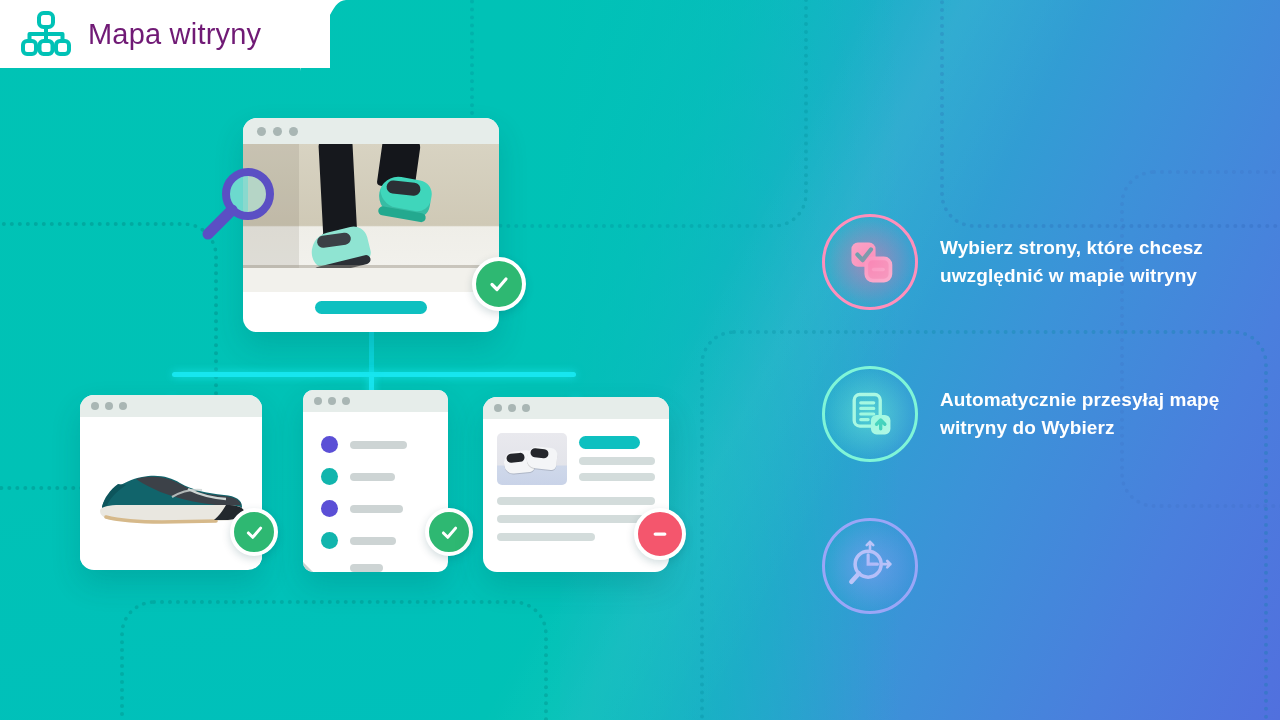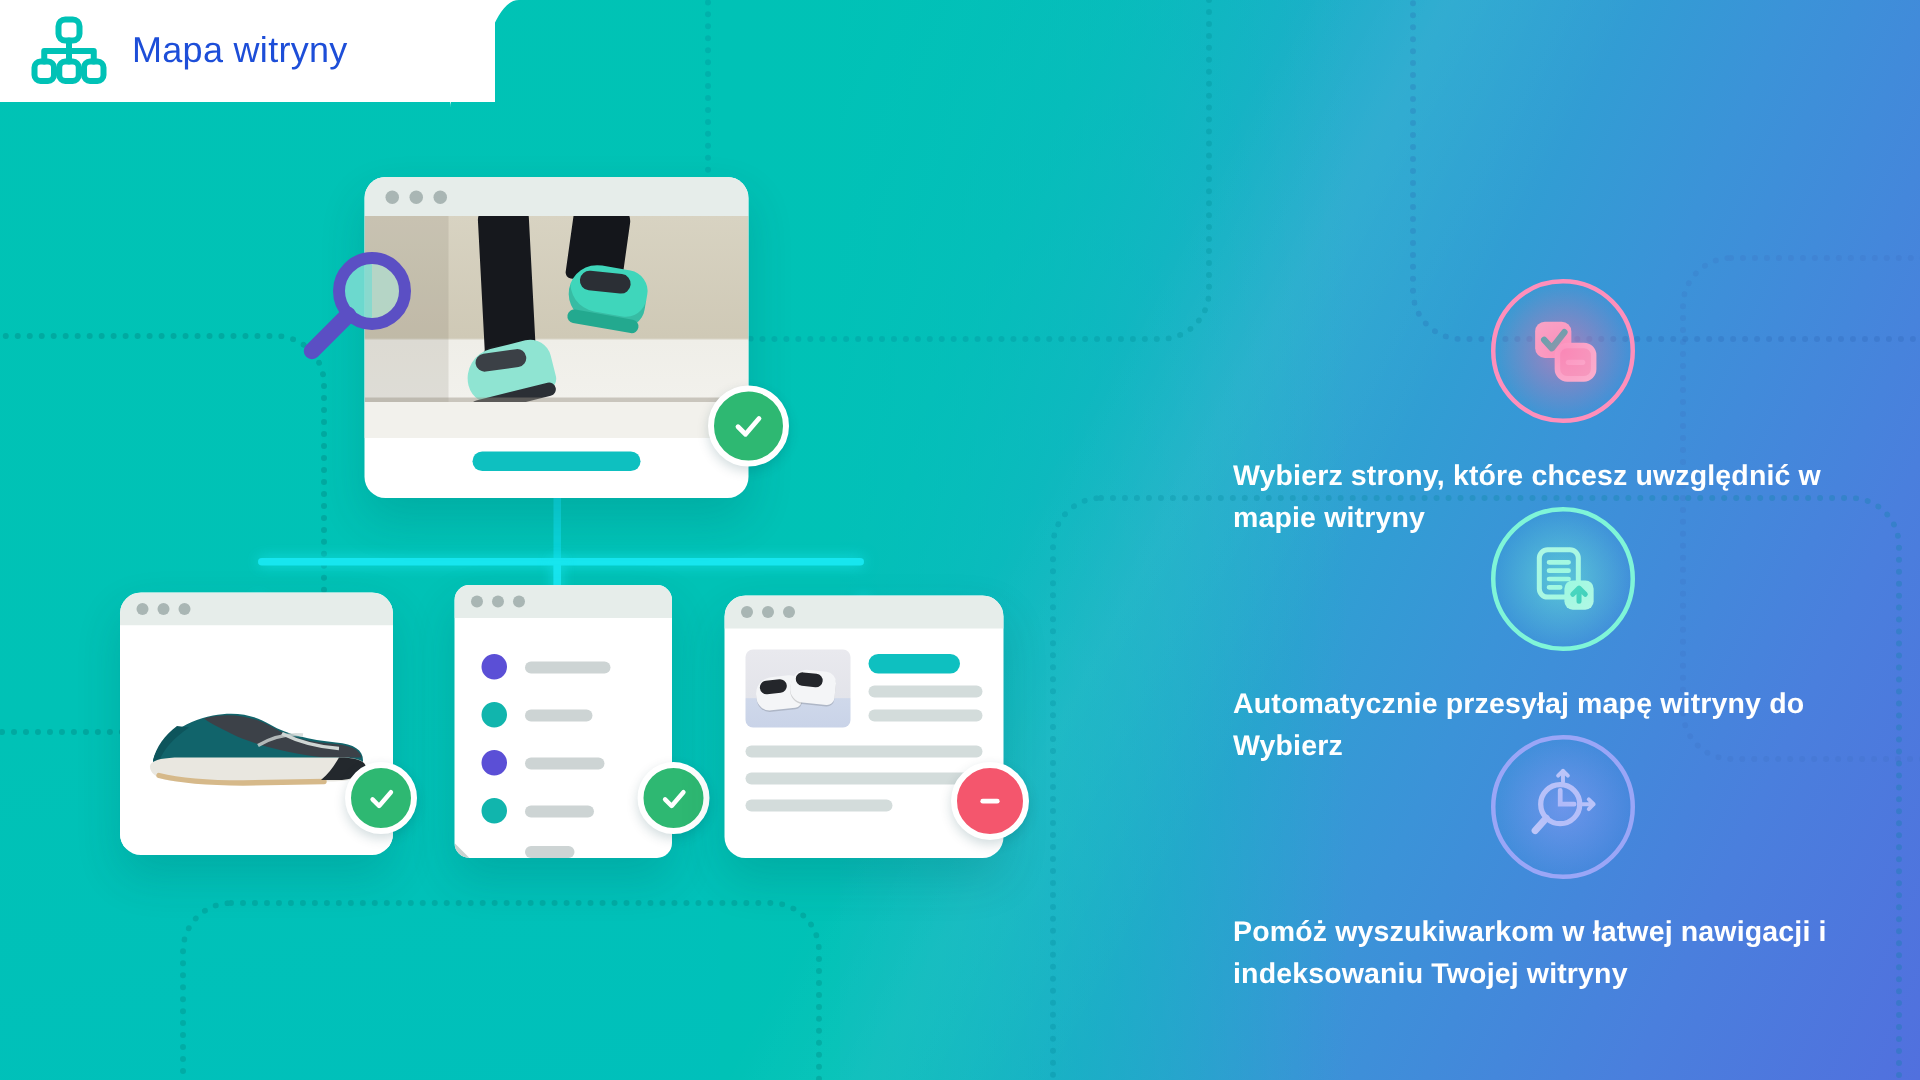--- a/index.html
+++ b/index.html
@@ -50,21 +50,21 @@
     position:absolute;left:0;top:0;width:330px;height:68px;background:#ffffff;
     border-bottom-right-radius:0;
   }
   .header-curve{position:absolute;left:300px;top:0;width:80px;height:72px;}
   .header-inner{
     position:absolute;left:0;top:0;height:68px;display:flex;align-items:center;gap:16px;
     padding-left:20px;
   }
   .logo-ico{width:52px;height:48px;display:block;}
   .header-title{
-    font-size:24px;color:#1d4ed8;font-weight:400;letter-spacing:.2px;white-space:nowrap;
+    font-size:29px;color:#701a75;font-weight:400;letter-spacing:.2px;white-space:nowrap;
   }
 
   
   .conn{position:absolute;background:#17e6ef;box-shadow:0 0 9px rgba(23,230,239,.85);}
   .conn-v-top{left:369px;top:330px;width:5px;height:66px;background:#0ad3d8;box-shadow:none;}
   .conn-h{left:172px;top:372px;width:404px;height:5px;border-radius:3px;}
   .conn-corner-l{
     left:170px;top:372px;width:26px;height:34px;
     border-left:5px solid #17e6ef;border-top:5px solid #17e6ef;border-top-left-radius:16px;
     background:none;box-shadow:0 0 9px rgba(23,230,239,.7);
@@ -150,21 +150,21 @@
     border:4px solid #ffffff;box-shadow:0 3px 8px rgba(0,60,70,.18);
   }
   .badge-green{background:#2eb872;}
   .badge-pink{background:#f4566d;}
 
   
   .mag{position:absolute;left:196px;top:164px;width:84px;height:84px;}
 
   
   .features{position:absolute;left:822px;top:186px;width:440px;}
-  .feature{position:relative;display:flex;align-items:center;gap:22px;height:152px;flex-direction:column;}
+  .feature{position:relative;display:flex;align-items:center;gap:22px;height:152px;}
   .fico{
     position:relative;width:96px;height:96px;border-radius:50%;flex:0 0 auto;
     display:flex;align-items:center;justify-content:center;
   }
   .ring{position:absolute;inset:0;border-radius:50%;border:3px solid;}
   .glow{position:absolute;left:-14px;top:-14px;right:-14px;bottom:-14px;border-radius:50%;}
   .ftext{
     color:#ffffff;font-size:19px;line-height:28px;font-weight:600;letter-spacing:.1px;
   }
 </style>
@@ -374,17 +374,16 @@
         <div class="glow" style="background:radial-gradient(closest-side,rgba(150,160,250,.5),rgba(150,160,250,0) 78%)"></div>
         <div class="ring" style="border-color:#9aa6f7"></div>
         <svg viewBox="0 0 56 56" width="52" height="52">
           <circle cx="26" cy="26" r="14" fill="none" stroke="#c9d2f8" stroke-width="3.8"></circle>
           <path d="M26 16 V26 H36" fill="none" stroke="#c9d2f8" stroke-width="3.4" stroke-linecap="round"></path>
           <line x1="16" y1="36" x2="8" y2="45" stroke="#c9d2f8" stroke-width="5" stroke-linecap="round"></line>
           <path d="M28 10 V2 M24.5 5.5 L28 2 L31.5 5.5" fill="none" stroke="#c9d2f8" stroke-width="2.8" stroke-linecap="round" stroke-linejoin="round"></path>
           <path d="M42 26 H50 M46.5 22.5 L50 26 L46.5 29.5" fill="none" stroke="#c9d2f8" stroke-width="2.8" stroke-linecap="round" stroke-linejoin="round"></path>
         </svg>
       </div>
-      <div class="ftext">Pomóż wyszukiwarkom w łatwej nawigacji i indeksowaniu Twojej witryny</div>
     </div>
 
   </div>
 </div>
 
 </body></html>

